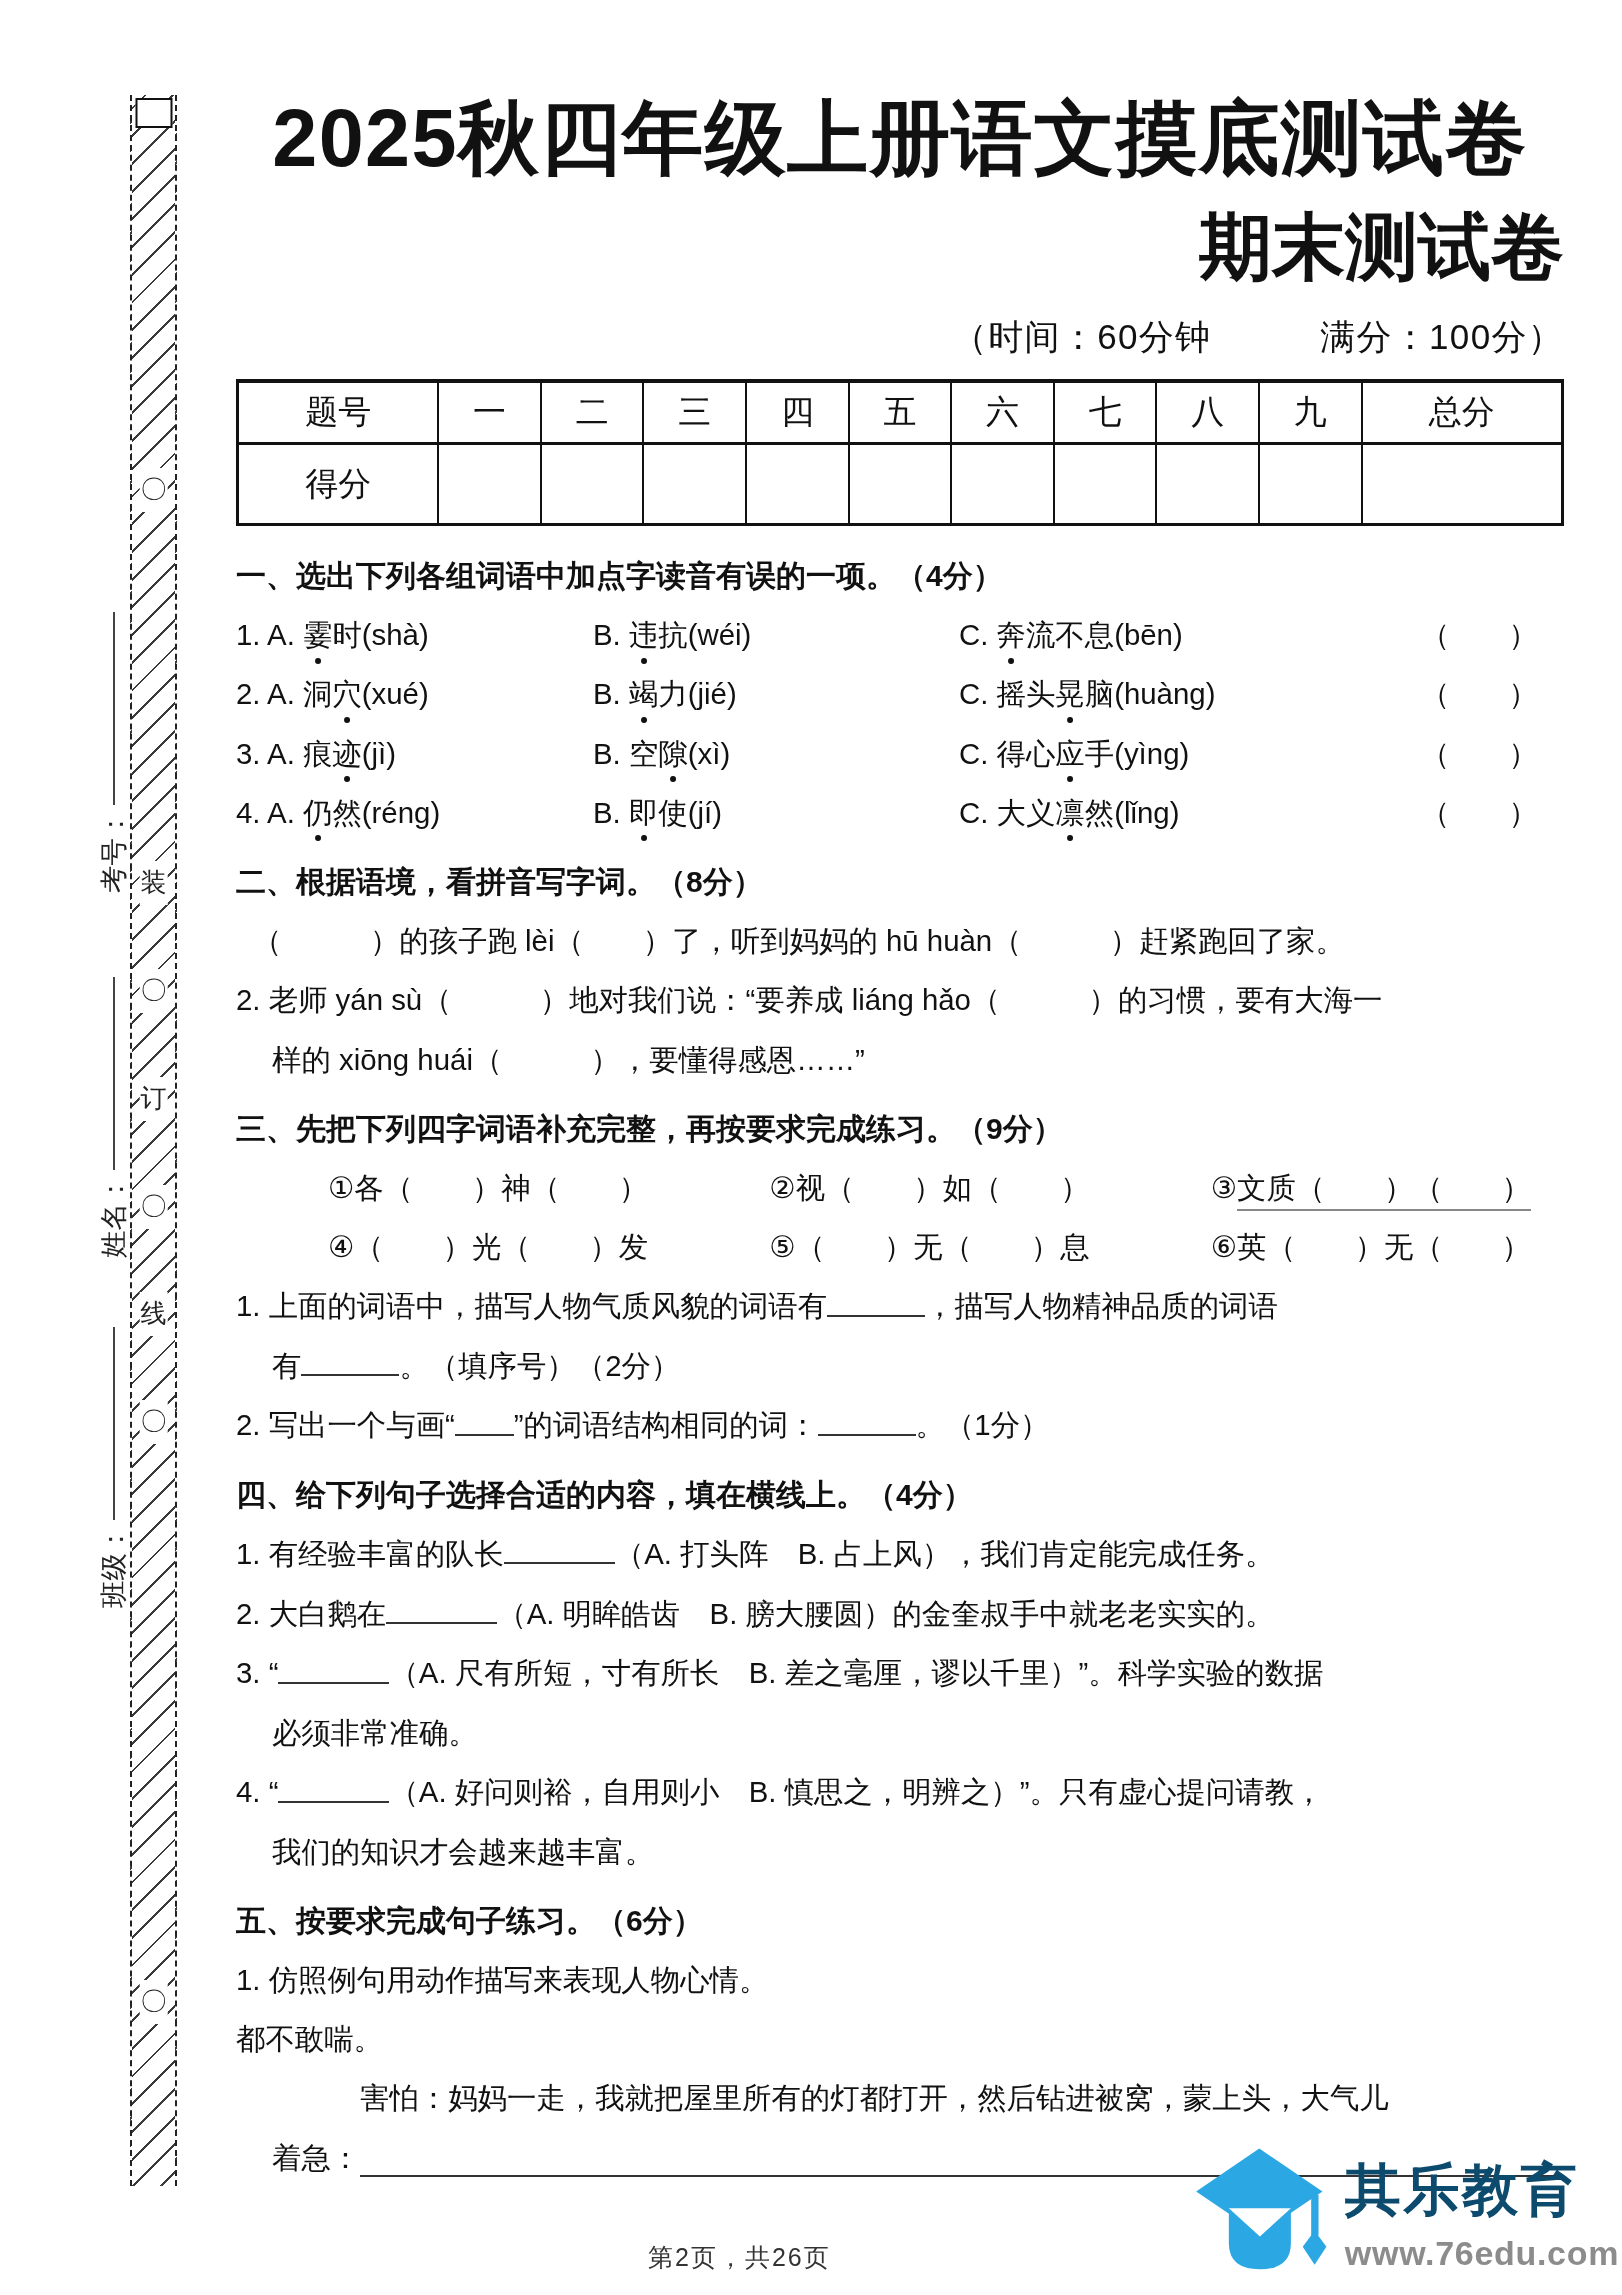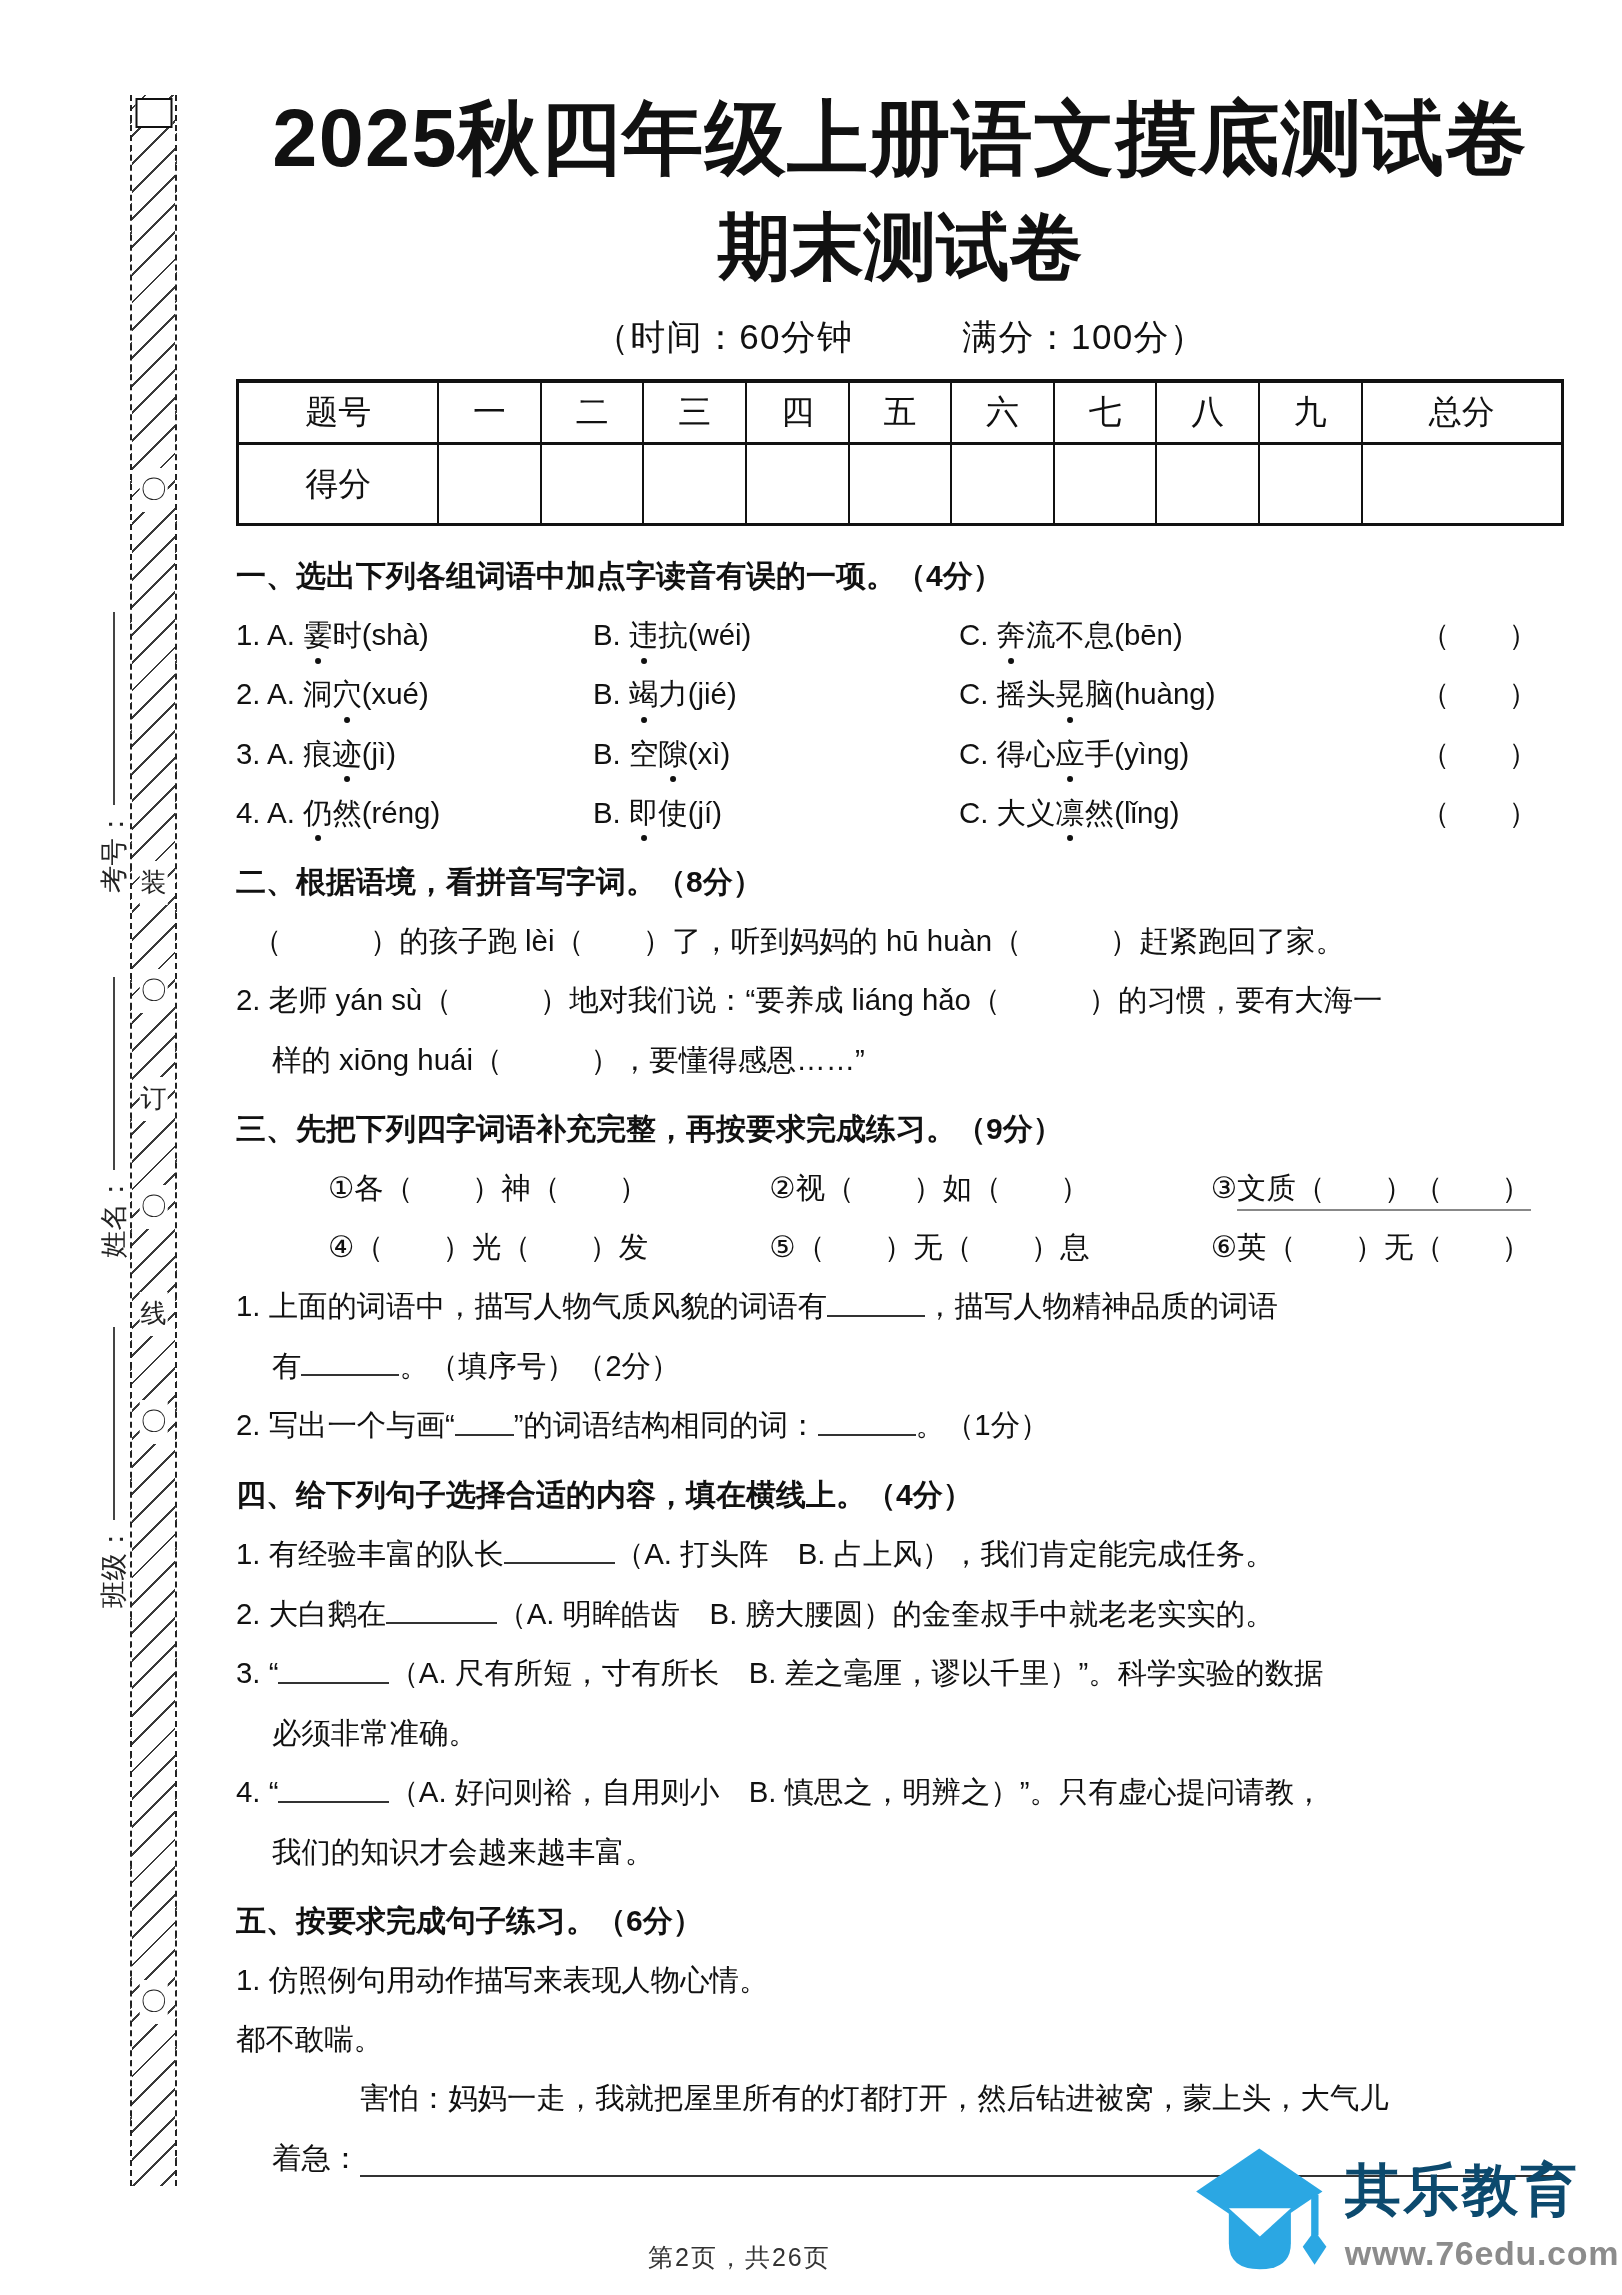--- a/index.html
+++ b/index.html
@@ -29,22 +29,22 @@
   .seal-label {
     position: absolute; left: -27.5px; width: 281px; height: 37px;
     display: flex; align-items: center; gap: 5.2px;
     transform: rotate(-90deg); font-size: 27.5px; color: #222;
   }
   .lbl-line { flex: 1; border-bottom: 2px solid #444; height: 0; }
 
   
   .main { position: absolute; left: 236px; top: 0; width: 1328px; }
   .title1 { padding-top: 86px; font-size: 81px; font-weight: 900; text-align: center; letter-spacing: 1.3px; white-space: nowrap; }
-  .title2 { margin-top: 9.2px; font-size: 73px; font-weight: 900; text-align: center; }
-  .meta   { margin-top: 18.3px; font-size: 35px; text-align: center; letter-spacing: 1.3px; }
+  .title2 { margin-top: 9.2px; font-size: 73px; font-weight: 900; text-align: right; }
+  .meta   { margin-top: 18.3px; font-size: 35px; text-align: right; letter-spacing: 1.3px; }
 
   .score-table { margin-top: 19.6px; width: 100%; border-collapse: collapse;
     border: 3.3px solid #111; border-top: 4.6px solid #111; font-size: 33px; }
   .score-table td { border: 2px solid #111; text-align: center; }
   .score-table .hrow td { height: 63px; border-bottom: 3.3px solid #111; }
   .score-table .srow td { height: 81px; }
 
   .sec-title { margin-top: 30px; font-weight: 700; font-size: 30px; }
   .ln { margin-top: 21px; white-space: nowrap; }
   .ind25 { padding-left: 16.4px; } .ind55 { padding-left: 36px; } .ind190 { padding-left: 124px; }

